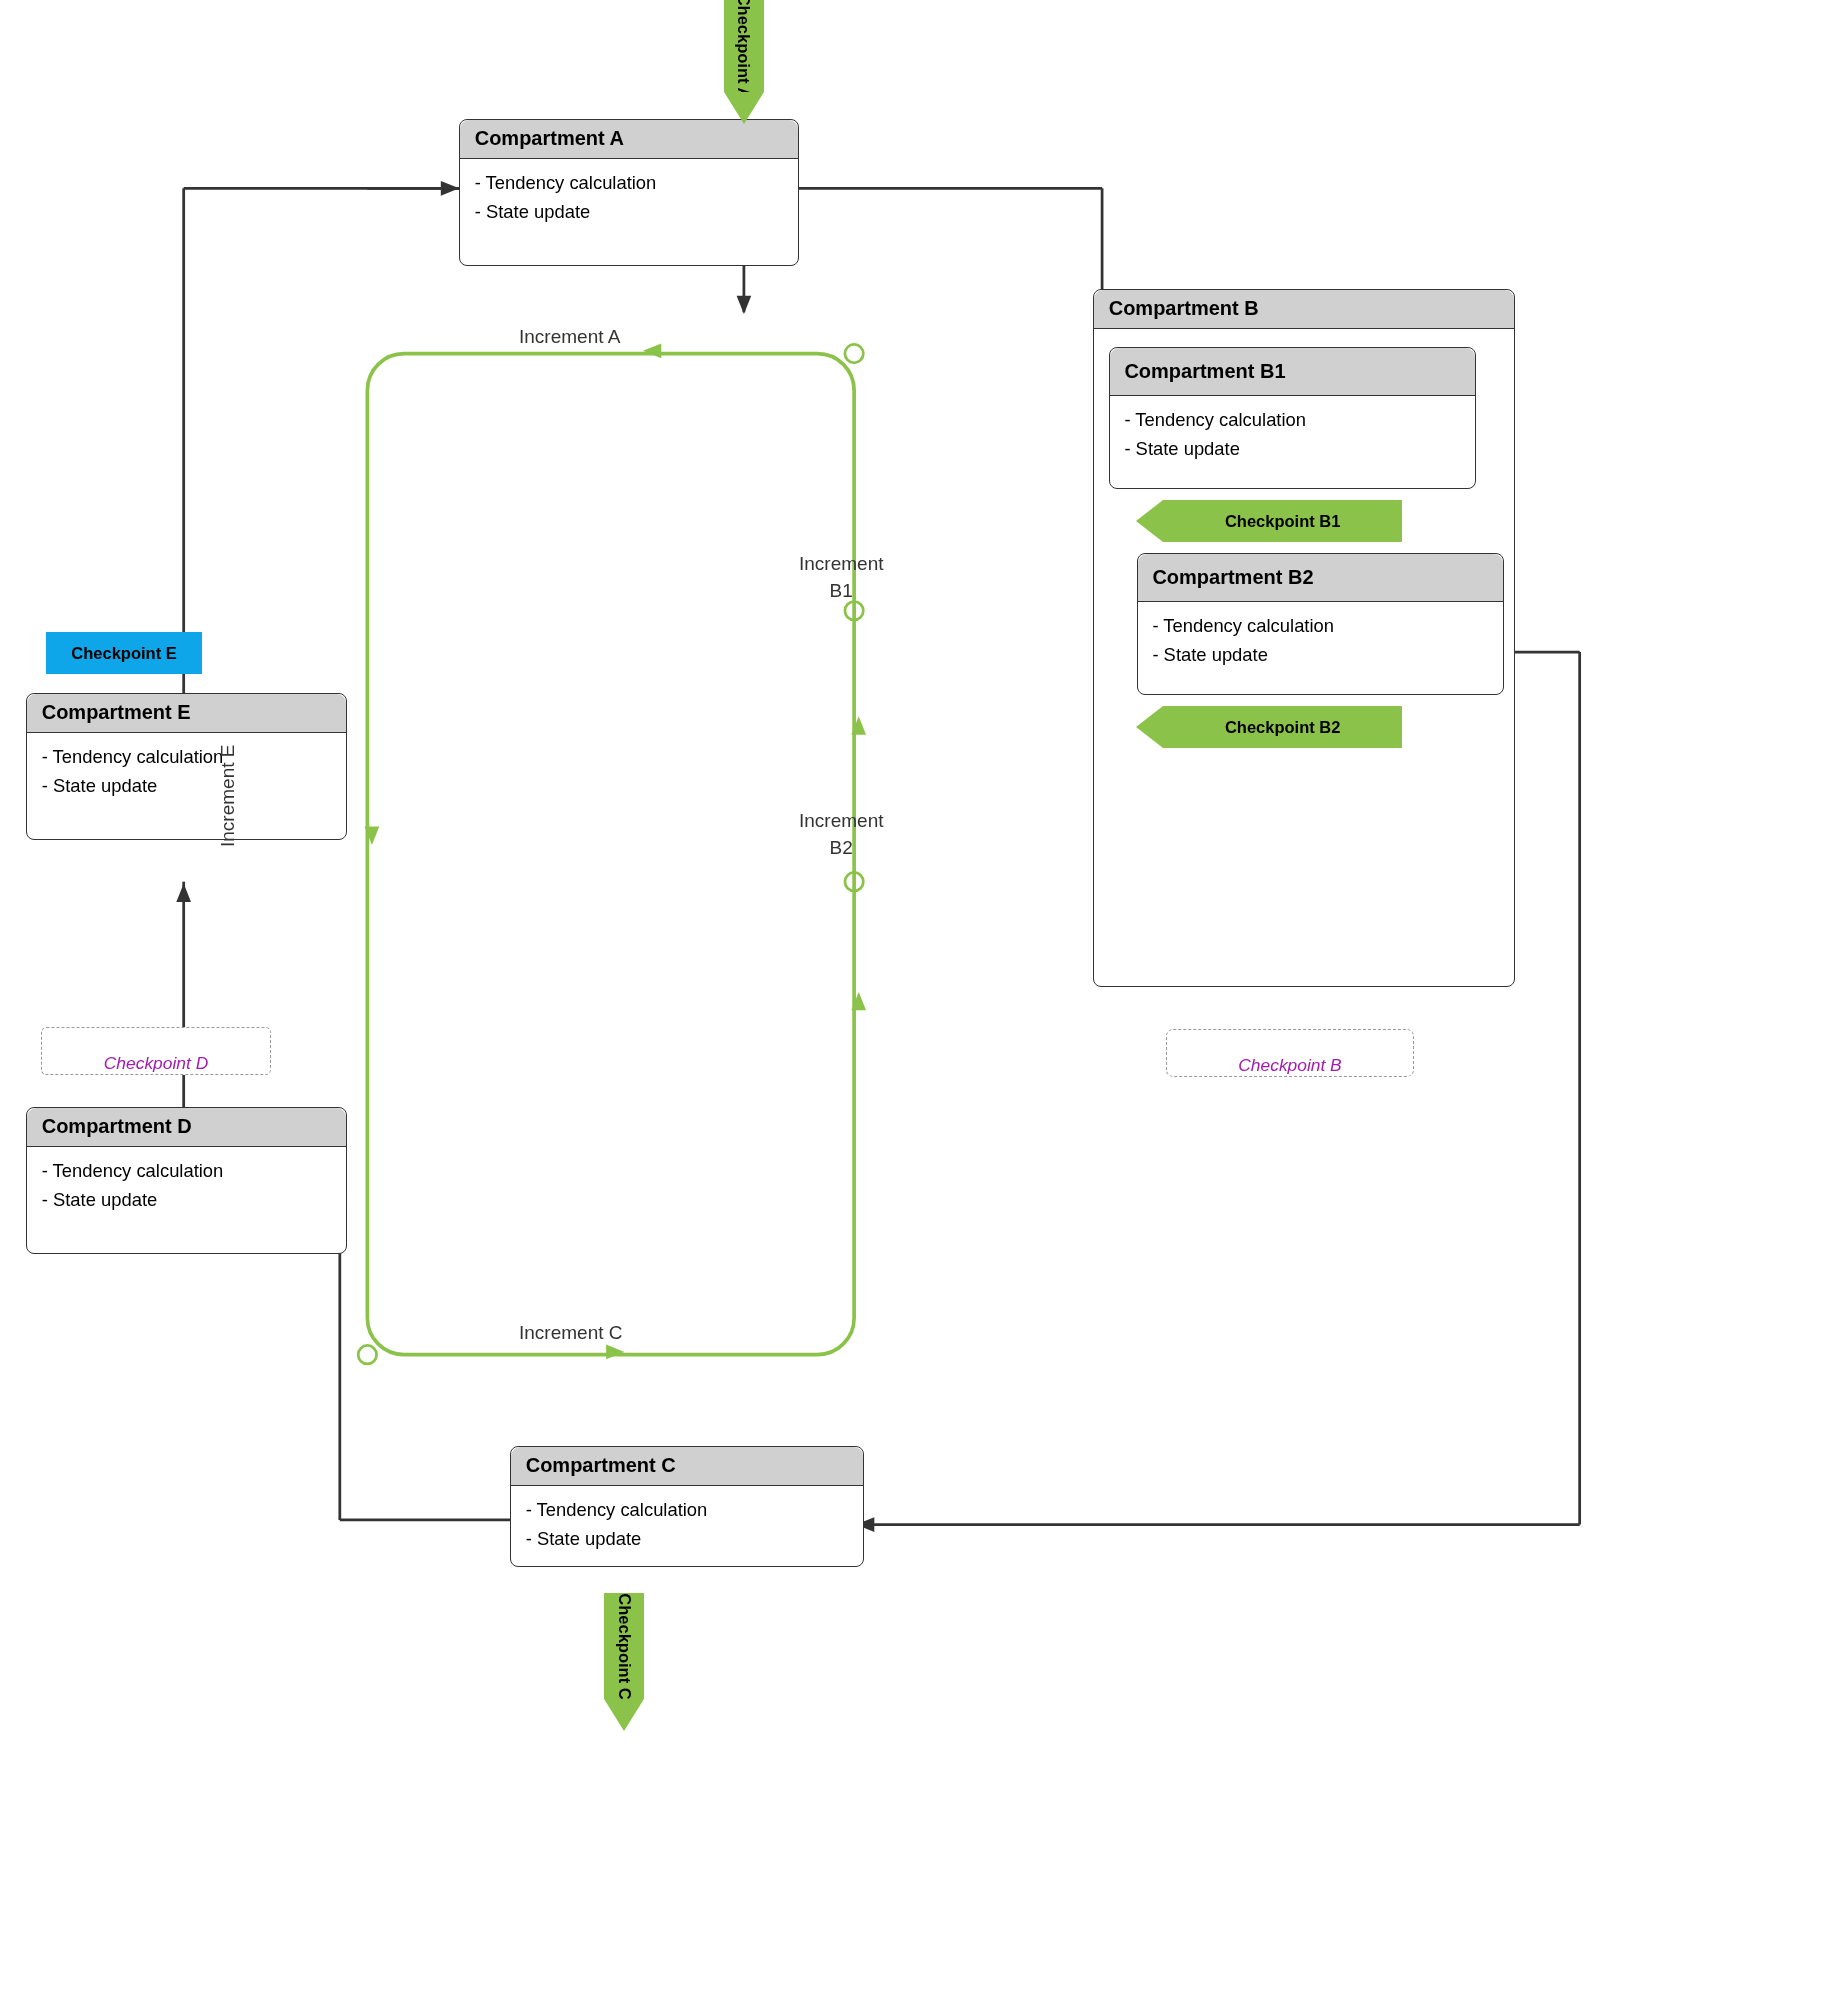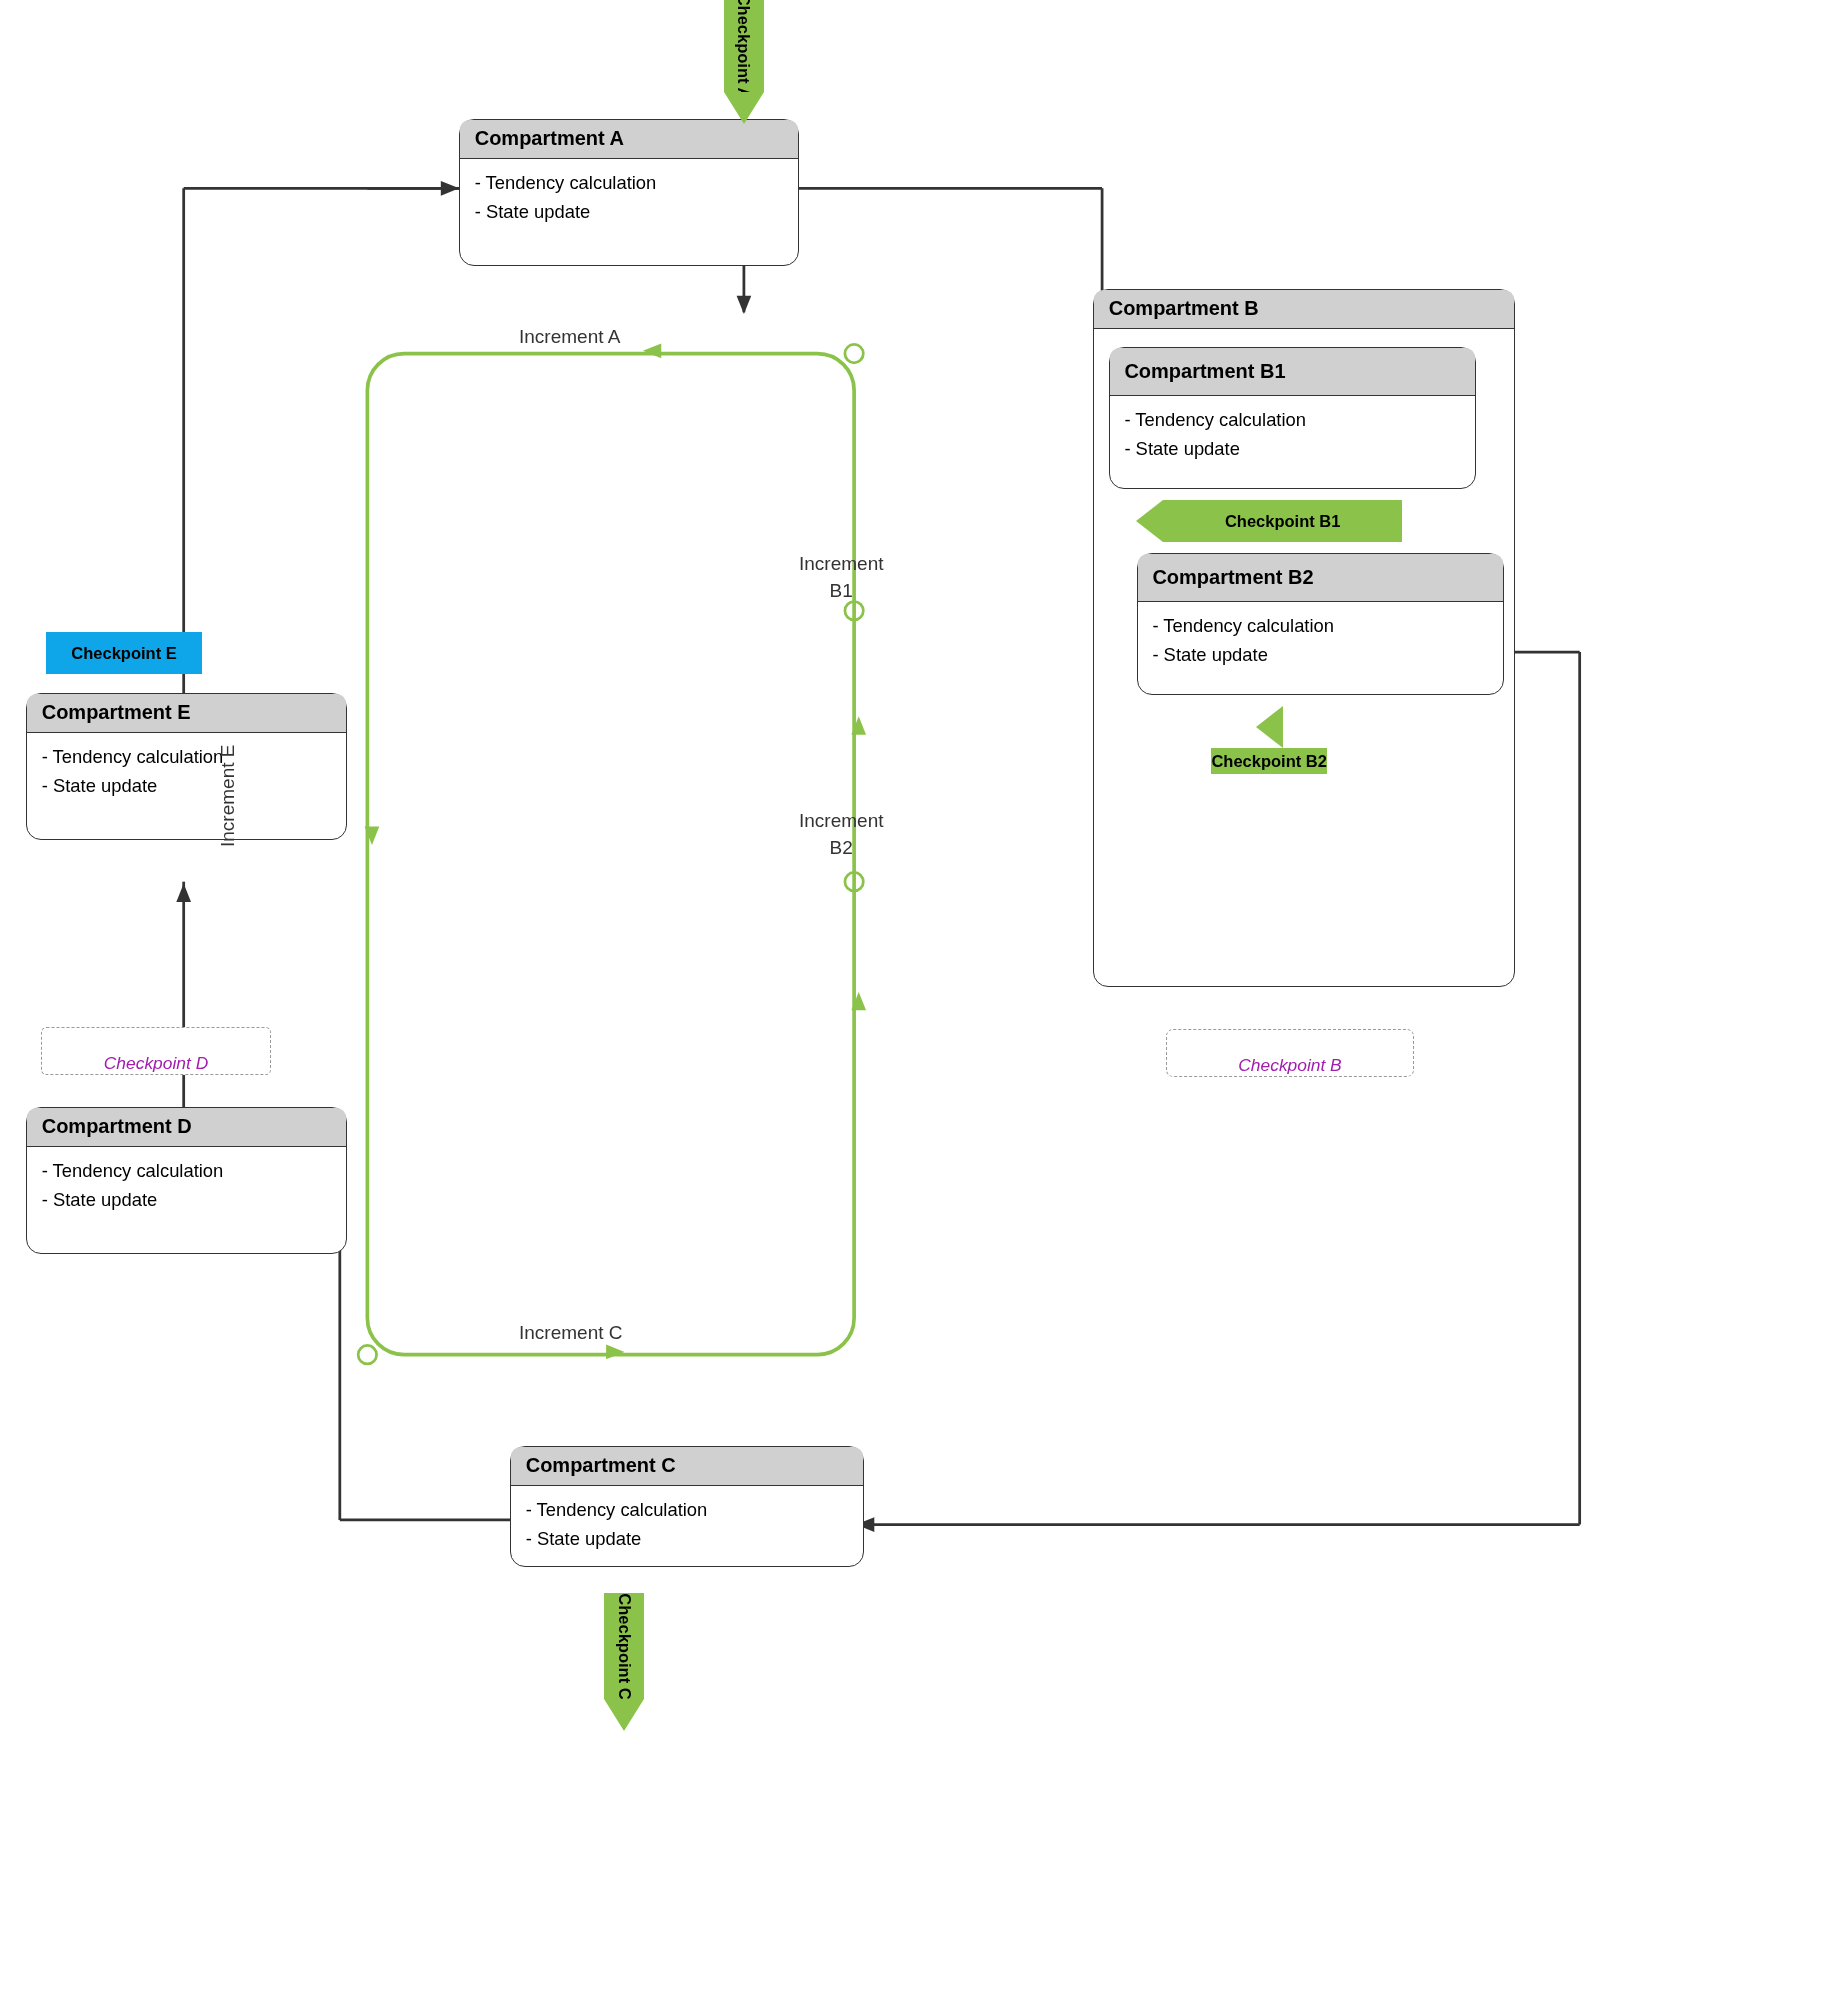--- a/index.html
+++ b/index.html
@@ -14,21 +14,21 @@
     .diagram-container {
       position: absolute;
       top: 0; left: 0;
       width: 1846px;
       height: 2015px;
     }
     
     .comp-box {
       position: absolute;
       border: 1.8px solid #333;
-      border-radius: 15px;
+      border-radius: 8px;
       background: #fff;
     }
     .comp-box .header {
       background: #d0d0d0;
       border-radius: 9.2px 9.2px 0 0;
       padding: 7.3px 14.7px;
       font-weight: bold;
       font-size: 20px;
       text-align: left;
       border-bottom: 1.8px solid #333;
@@ -167,21 +167,21 @@
       </div>
 
       <div class="comp-box" style="position:relative; width:367px; height:142px; margin-bottom:0;margin-left:28px;">
         <div class="header">Compartment B2</div>
         <div class="body">
           <div>- Tendency calculation</div>
           <div>- State update</div>
         </div>
       </div>
 
-      <div style="position:relative; display:flex; align-items:center; margin: 11px 0 0 27.5px; width:266px; height:42px;flex-direction:column;">
+      <div style="position:relative; display:flex; align-items:center; margin: 11px 0 0 27.5px; width:266px; height:42px;">
         <div style="width:0; height:0; border-top:21px solid transparent; border-bottom:21px solid transparent; border-right:27.5px solid #8bc34a; flex-shrink:0;"></div>
         <div style="flex:1; height:42px; background:#8bc34a; display:flex; align-items:center; justify-content:center;">
           <span style="font-size:16.5px; font-weight:bold;">Checkpoint B2</span>
         </div>
       </div>
 
     </div>
   </div>
 
   <div class="checkpoint-dashed" style="left:1166px; top:1029px; width:248px; height:48px; border-radius:7.3px;">

